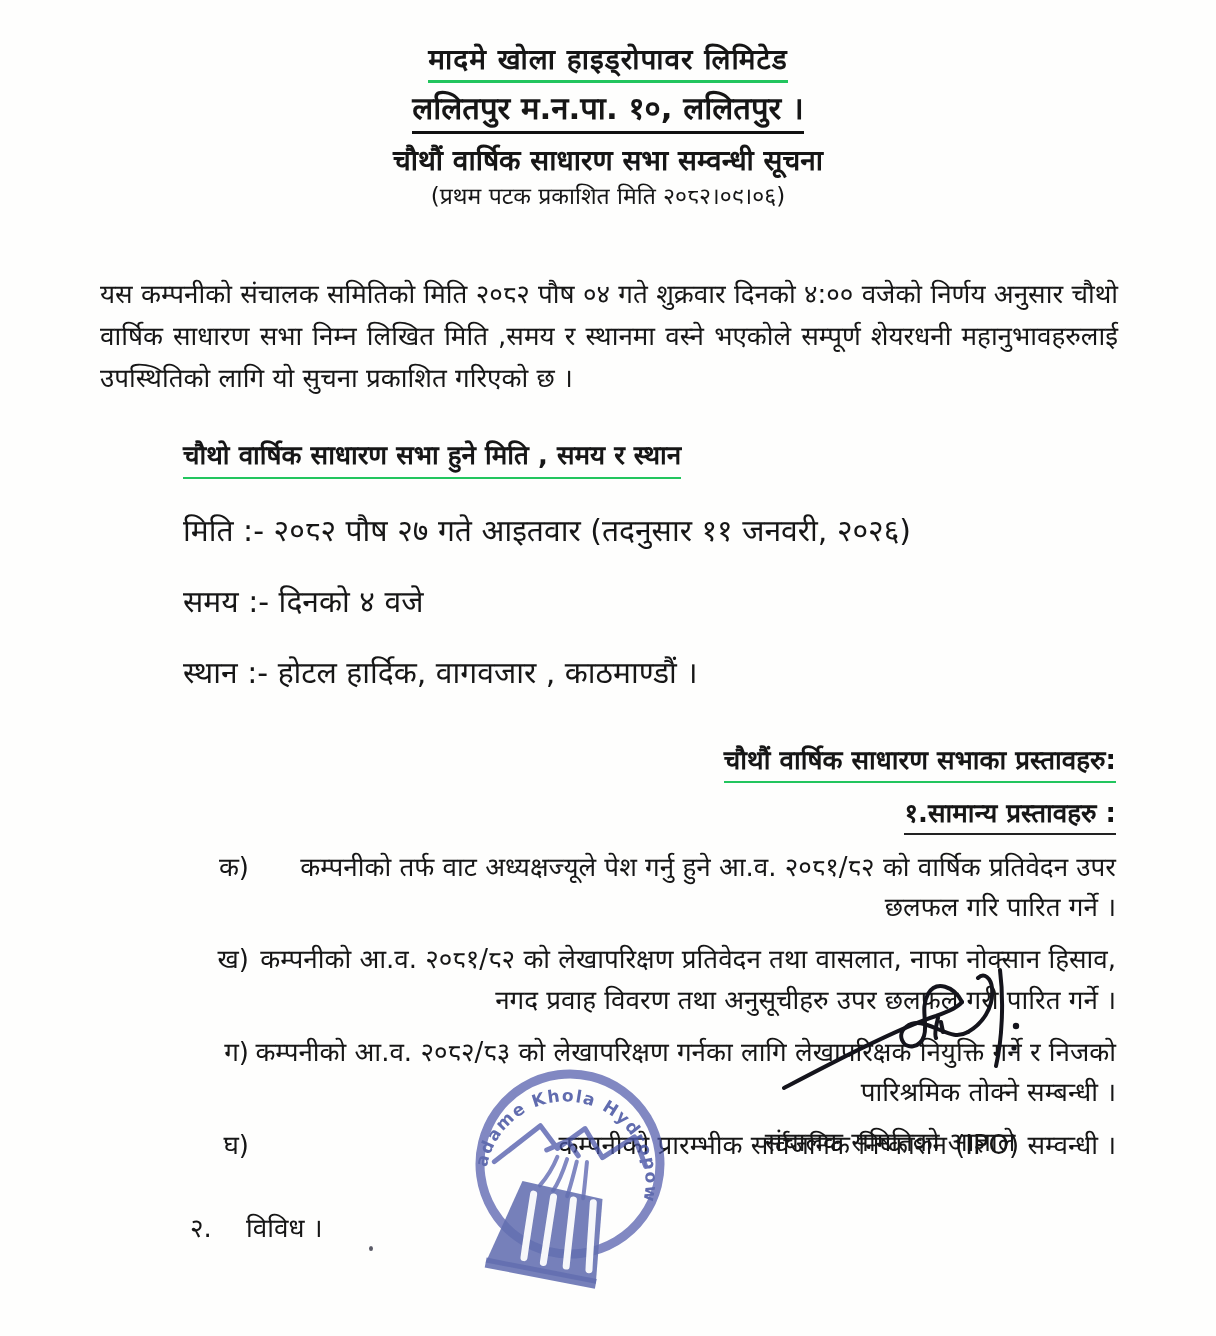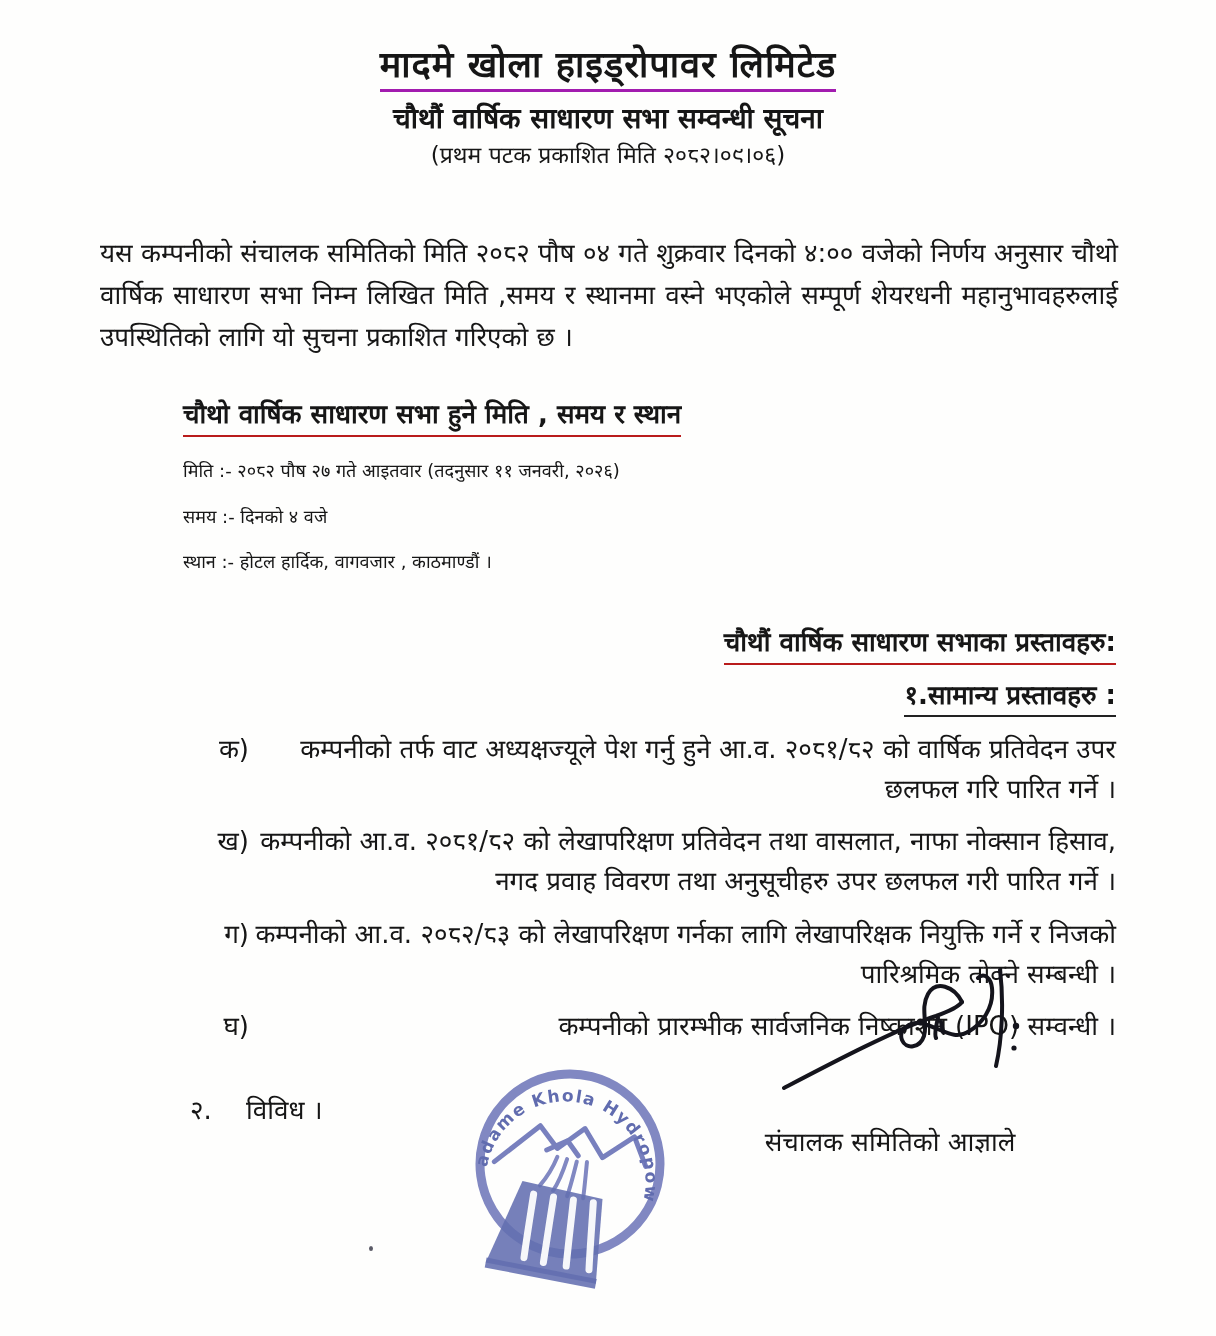--- a/index.html
+++ b/index.html
@@ -14,24 +14,24 @@
     font-family: "DejaVu Sans", sans-serif;
     overflow: hidden;
   }
   
   .doc-header {
     padding-top: 44px;
     text-align: center;
   }
   .company-name {
     display: inline-block;
-    font-size: 36px;
+    font-size: 28px;
     font-weight: 700;
     letter-spacing: 1px;
-    border-bottom: 3px solid #a21caf;
+    border-bottom: 3px solid #22c55e;
     padding-bottom: 4px;
     line-height: 1.15;
   }
   .company-address {
     display: inline-block;
     font-size: 31px;
     font-weight: 700;
     border-bottom: 3px solid #111;
     padding-bottom: 4px;
     margin-top: 8px;
@@ -55,28 +55,28 @@
     font-size: 26px;
     font-weight: 500;
     line-height: 1.62;
     text-align: justify;
   }
   .section-1 { margin: 40px 120px 0 183px; }
   .section-heading {
     display: inline-block;
     font-size: 26px;
     font-weight: 700;
-    border-bottom: 2px solid #b91c1c;
+    border-bottom: 2px solid #22c55e;
     padding-bottom: 5px;
     line-height: 1.25;
   }
   .meeting-line {
-    font-size: 18px;
-    font-weight: 500;
-    margin-top: 22px;
+    font-size: 30px;
+    font-weight: 500;
+    margin-top: 32px;
     line-height: 1.3;
   }
   .section-2 { margin: 52px 100px 0 183px; text-align: right; }
   .agenda-subheading {
     display: inline-block;
     font-size: 26px;
     font-weight: 700;
     border-bottom: 2px solid #222;
     padding-bottom: 3px;
     margin-top: 14px;
@@ -140,20 +140,21 @@
     background: #5a5a66;
   }
 </style>
 </head>
 <body>
 
 <div class="page">
 
   <div class="doc-header">
     <div><span class="company-name">मादमे खोला हाइड्रोपावर लिमिटेड</span></div>
+    <div><span class="company-address">ललितपुर म.न.पा. १०, ललितपुर  ।</span></div>
     <div class="notice-title">चौथौं वार्षिक साधारण सभा सम्वन्धी सूचना</div>
     <div class="publish-date">(प्रथम पटक प्रकाशित मिति २०८२।०९।०६)</div>
   </div>
 
   <p class="intro">यस कम्पनीको संचालक समितिको मिति २०८२ पौष ०४ गते शुक्रवार दिनको ४:०० वजेको निर्णय अनुसार चौथो वार्षिक साधारण सभा निम्न लिखित मिति ,समय र स्थानमा वस्ने भएकोले सम्पूर्ण शेयरधनी महानुभावहरुलाई उपस्थितिको लागि यो सुचना प्रकाशित गरिएको छ ।</p>
 
   <div class="section-1">
     <span class="section-heading">चौथो वार्षिक साधारण सभा हुने मिति , समय र स्थान</span>
     <div class="meeting-line">मिति :- २०८२ पौष २७ गते आइतवार (तदनुसार ११ जनवरी, २०२६)</div>
     <div class="meeting-line">समय :- दिनको ४ वजे</div>

